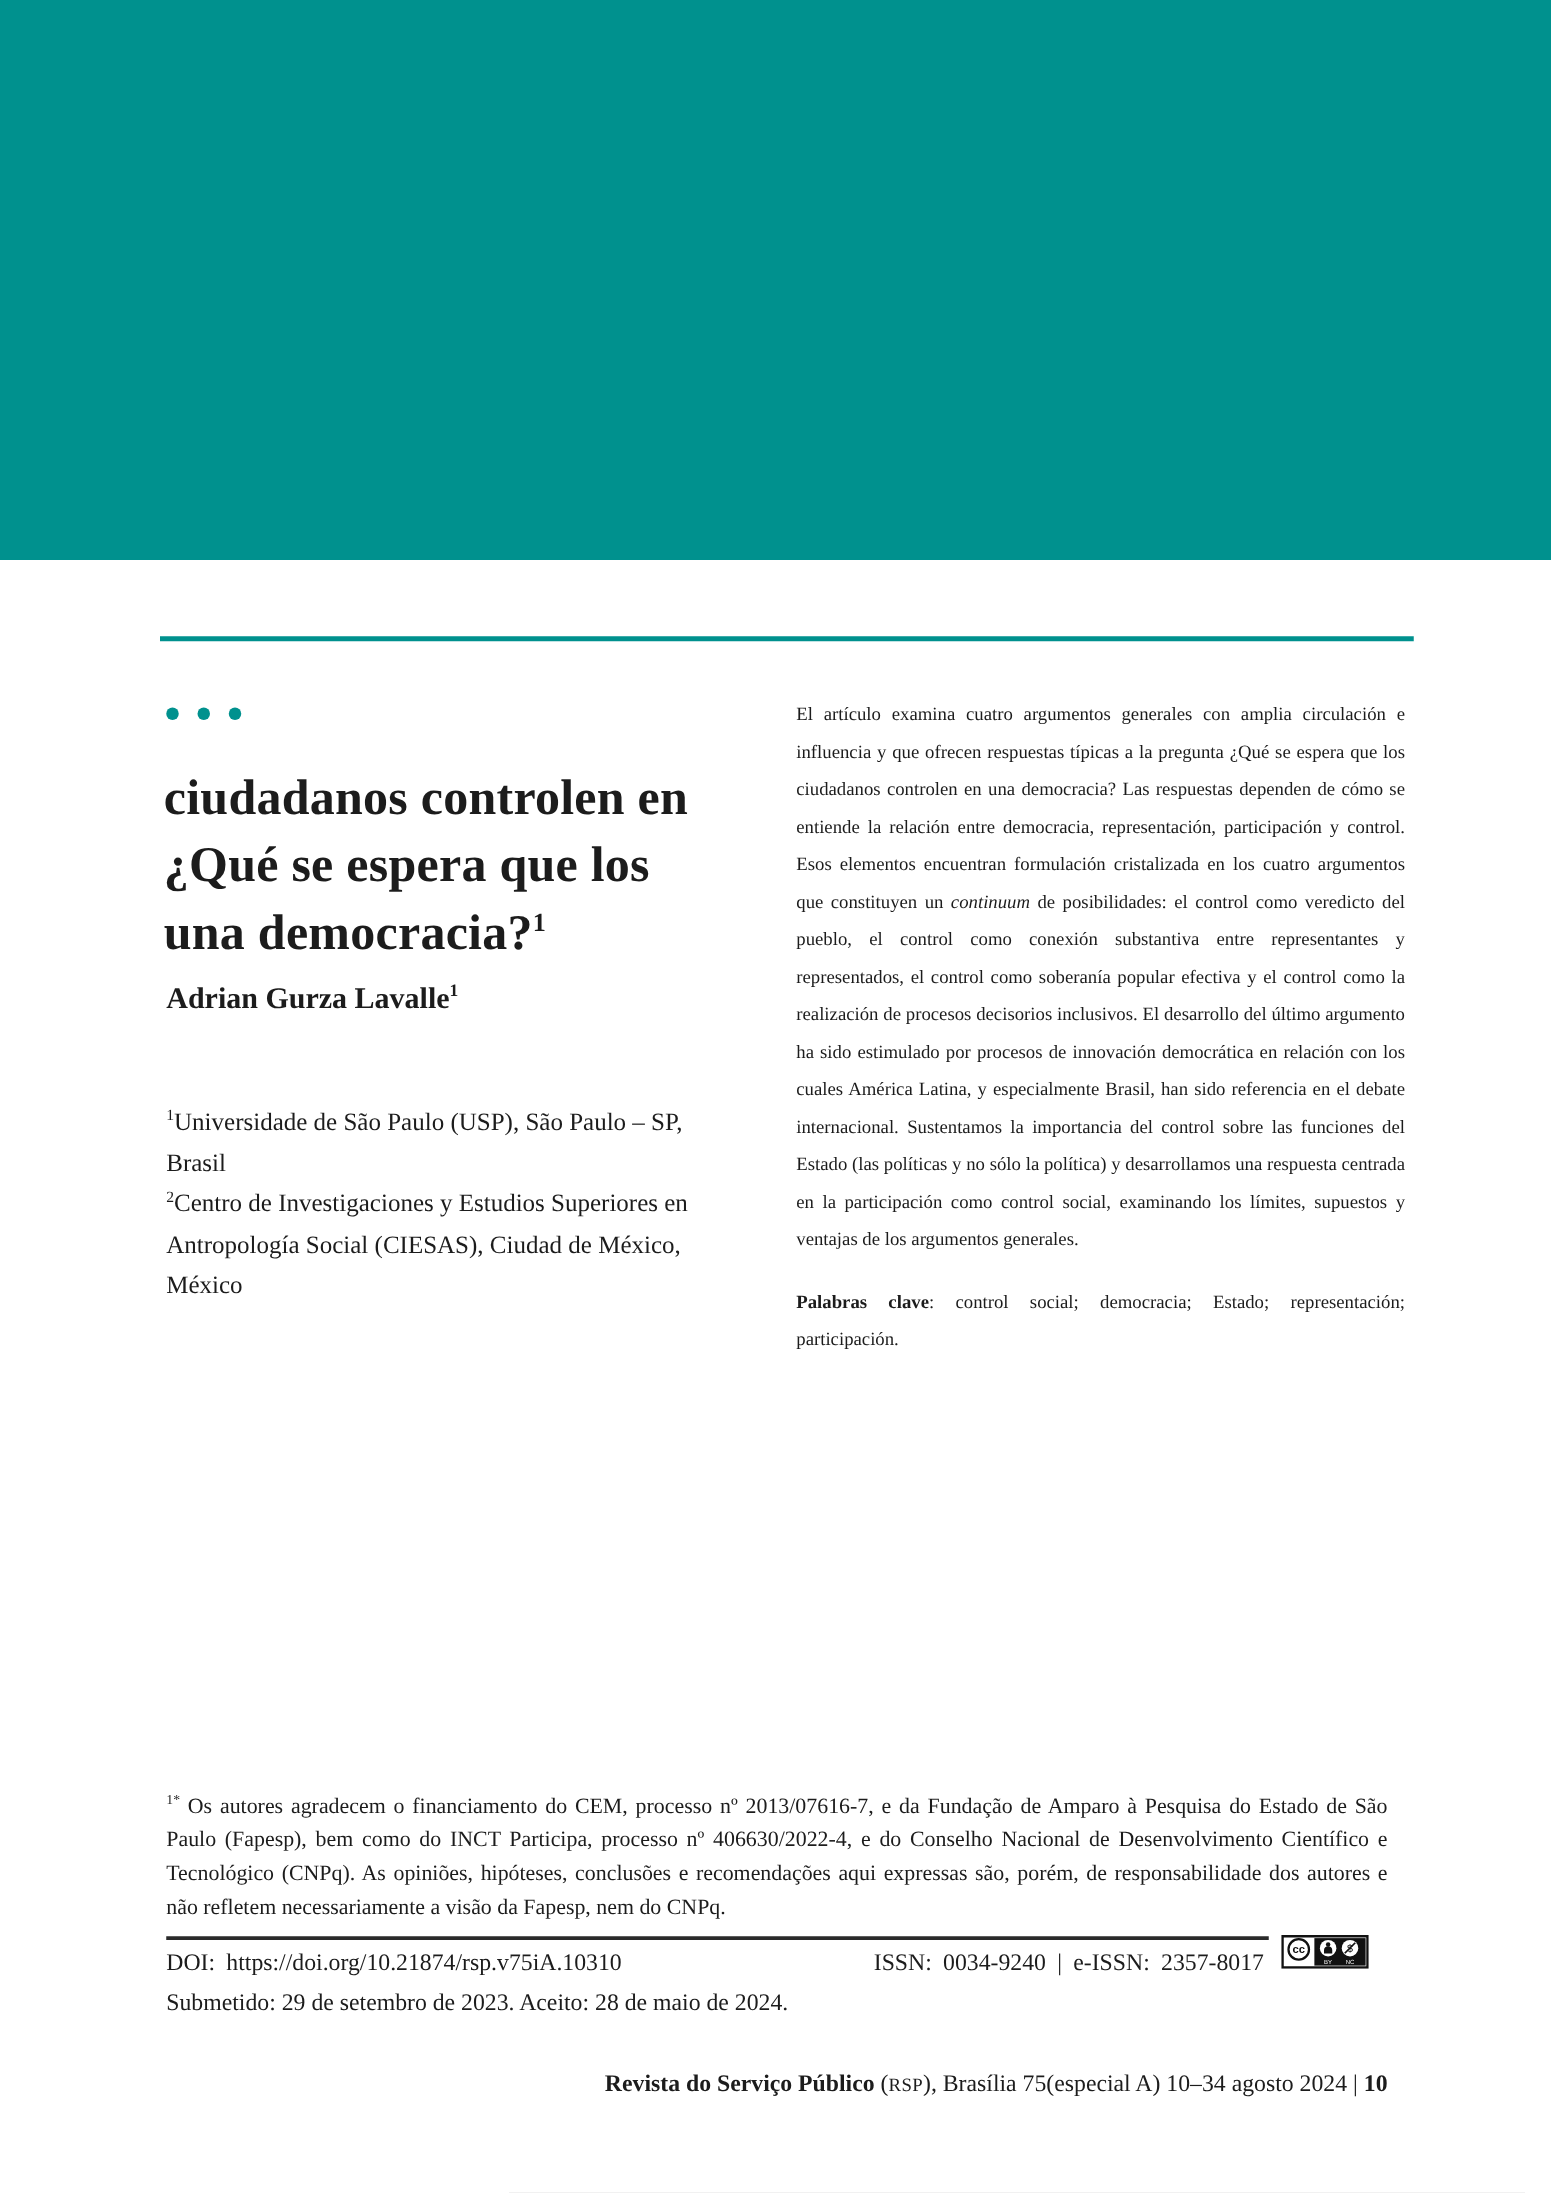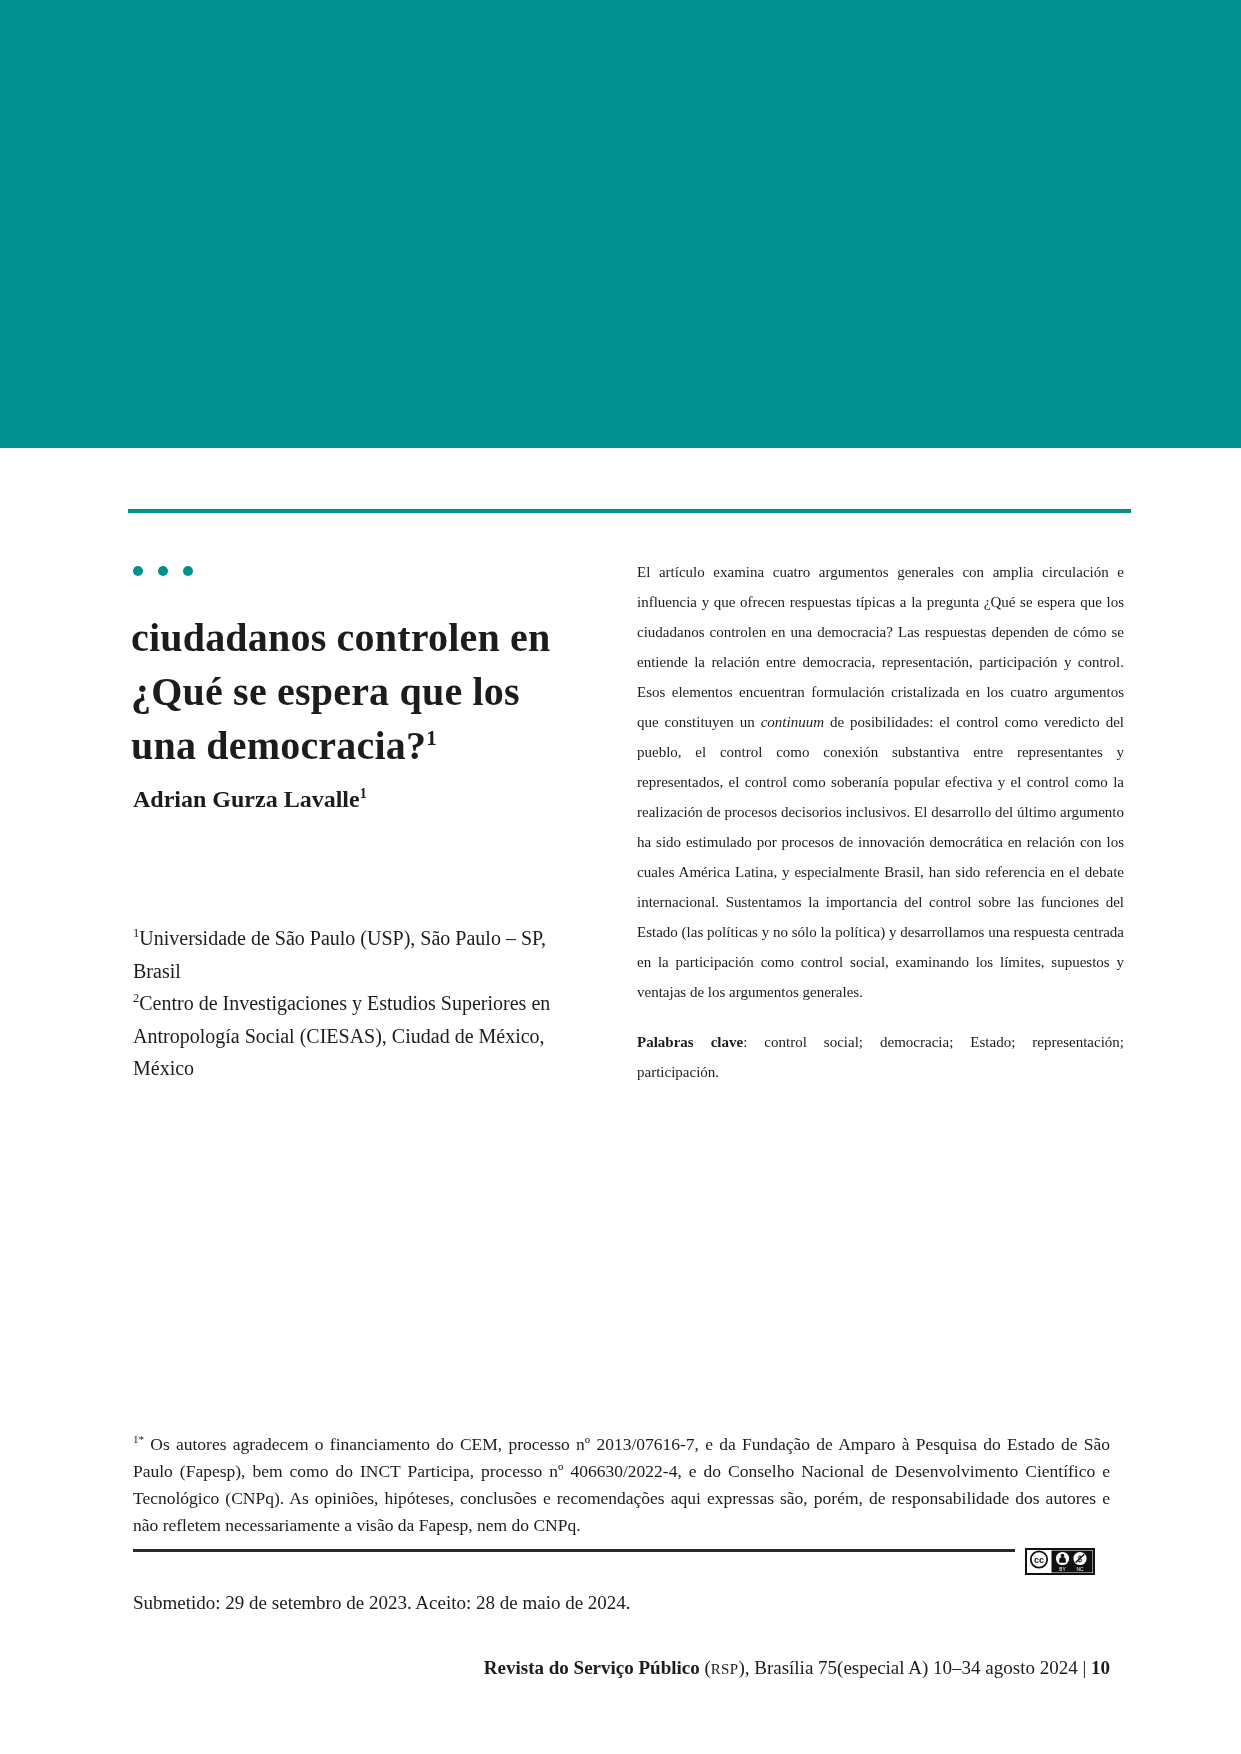--- a/index.html
+++ b/index.html
@@ -12,21 +12,21 @@
   .teal-rule{position:absolute;top:509px;left:128px;width:1003px;height:4px;background:var(--teal);}
   .dots{position:absolute;top:566px;left:133px;display:flex;gap:15px;}
   .dot{width:10px;height:10px;border-radius:50%;background:var(--teal);}
   .title{
     position:absolute;top:584px;left:131px;width:520px;
     font-size:40px;font-weight:bold;line-height:54px;letter-spacing:.2px;white-space:nowrap;
   }
   .title sup{font-size:21px;line-height:0;}
   .authors{position:absolute;top:776px;left:133px;font-size:24px;font-weight:bold;line-height:47px;}
   .authors sup{font-size:14px;line-height:0;}
-  .affils{position:absolute;top:922px;left:133px;width:462px;font-size:20px;line-height:32.5px;}
+  .affils{position:absolute;top:882px;left:133px;width:462px;font-size:20px;line-height:32.5px;}
   .affils p{margin:0;}
   .affils sup{font-size:12.5px;line-height:0;}
   .abstract{position:absolute;top:557px;left:637px;width:487px;font-size:15px;line-height:30px;text-align:justify;}
   .abstract p{margin:0;}
   .abstract .keywords{margin-top:20px;}
   .footnote{position:absolute;top:1431px;left:133px;width:977px;font-size:17.5px;line-height:27px;text-align:justify;}
   .footnote sup{font-size:11px;line-height:0;}
   .meta-rule{position:absolute;top:1549px;left:133px;width:882px;height:3px;background:var(--rule-dark);}
   .doi-row{position:absolute;top:1560px;left:133px;width:977px;font-size:19px;white-space:nowrap;}
   .doi-row .label{margin-right:9px;}
@@ -72,20 +72,26 @@
     <p><span>El artículo examina cuatro argumentos generales con amplia circulación e influencia y que ofrecen respuestas típicas a la pregunta ¿Qué se espera que los ciudadanos controlen en una democracia? Las respuestas dependen de cómo se entiende la relación entre democracia, representación, participación y control. Esos elementos encuentran formulación cristalizada en los cuatro argumentos que constituyen un </span><i>continuum</i><span> de posibilidades: el control como veredicto del pueblo, el control como conexión substantiva entre representantes y representados, el control como soberanía popular efectiva y el control como la realización de procesos decisorios inclusivos. El desarrollo del último argumento ha sido estimulado por procesos de innovación democrática en relación con los cuales América Latina, y especialmente Brasil, han sido referencia en el debate internacional. Sustentamos la importancia del control sobre las funciones del Estado (las políticas y no sólo la política) y desarrollamos una respuesta centrada en la participación como control social, examinando los límites, supuestos y ventajas de los argumentos generales.</span></p>
     <p class="keywords"><b>Palabras clave</b><span>: control social; democracia; Estado; representación; participación.</span></p>
   </div>
 
   <div class="footnote">
     <sup>1*</sup><span> Os autores agradecem o financiamento do CEM, processo nº 2013/07616-7, e da Fundação de Amparo à Pesquisa do Estado de São Paulo (Fapesp), bem como do INCT Participa, processo nº 406630/2022-4, e do Conselho Nacional de Desenvolvimento Científico e Tecnológico (CNPq). As opiniões, hipóteses, conclusões e recomendações aqui expressas são, porém, de responsabilidade dos autores e não refletem necessariamente a visão da Fapesp, nem do CNPq.</span>
   </div>
 
   <div class="meta-rule"></div>
 
+  <div class="doi-row">
+    <span class="label">DOI:</span><span>https://doi.org/10.21874/rsp.v75iA.10310</span>
+    <span class="issn-group">
+      <span class="label">ISSN:</span><span>0034-9240</span><span class="pipe">|</span><span class="label">e-ISSN:</span><span>2357-8017</span>
+    </span>
+  </div>
 
   <svg class="badge" viewBox="0 0 70 27" xmlns="http://www.w3.org/2000/svg">
     <rect x="1" y="1" width="68" height="25" fill="#ffffff" stroke="#111111" stroke-width="2"></rect>
     <circle cx="14" cy="11.5" r="8.2" fill="#ffffff" stroke="#111111" stroke-width="1.8"></circle>
     <text x="14" y="14.5" font-size="9" font-weight="bold" text-anchor="middle" fill="#111111" font-family="Liberation Sans, sans-serif">cc</text>
     <rect x="26.5" y="2.5" width="41" height="22" fill="#111111"></rect>
     <circle cx="37.5" cy="10.5" r="6.6" fill="#ffffff"></circle>
     <circle cx="37.5" cy="7.6" r="1.8" fill="#111111"></circle>
     <path d="M34.2 14.8 v-2.6 a3.3 3.3 0 0 1 6.6 0 v2.6 z" fill="#111111"></path>
     <circle cx="55" cy="10.5" r="6.6" fill="#ffffff"></circle>

